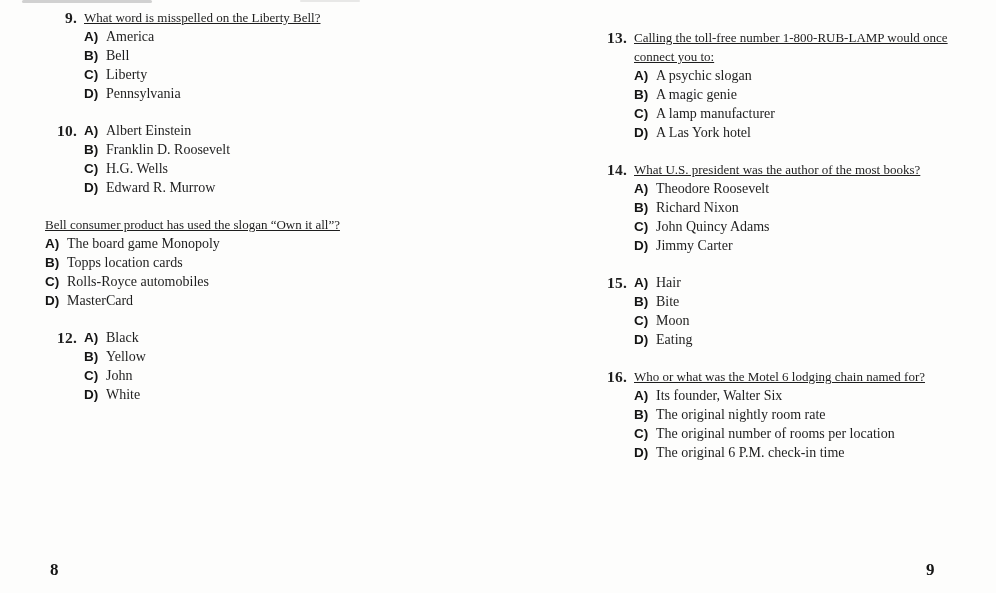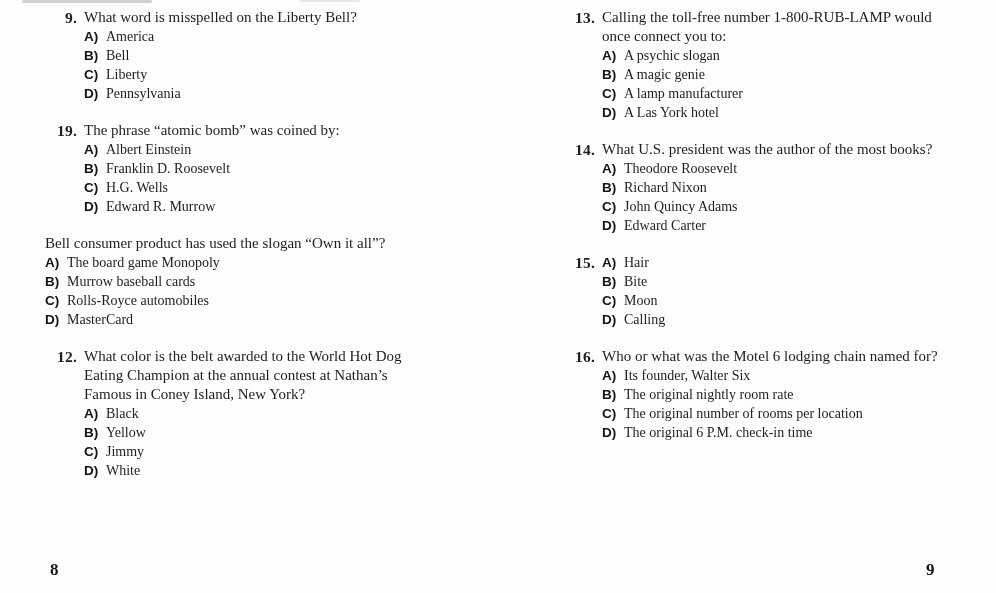--- a/index.html
+++ b/index.html
@@ -21,40 +21,41 @@
   .scan-artifact2 {
     position: absolute; left: 300px; top: 0;
     width: 60px; height: 2px;
     background: rgba(140,140,140,0.18);
     border-radius: 2px;
   }
   .col {
     position: absolute; top: 8px;
   }
   .col-left  { left: 45px;  width: 420px; }
-  .col-right { left: 560px; width: 400px; }
+  .col-right { left: 592px; width: 400px; margin-top: 20px; }
 
   .question { display: flex; margin-bottom: 18px; }
   .q-num {
     flex: 0 0 auto;
     text-align: right;
     font-weight: bold;
     font-size: 15.5px;
     line-height: 19px;
     padding-right: 7px;
     letter-spacing: 0.2px;
   }
   .col-left  .q-num { width: 39px; }
   .col-right .q-num { width: 42px; }
   .q-body { flex: 0 0 auto; }
   .col-left  .q-body { width: 348px; }
   .col-right .q-body { width: 352px; }
   .q-text {
-    font-size: 15px;
-    line-height: 19px;
+    font-size: 13px;
+    line-height: 19px;
+    text-decoration: underline;
   }
   .option { display: flex; }
   .opt-letter {
     flex: 0 0 auto;
     width: 22px;
     font-family: "Liberation Sans", sans-serif;
     font-weight: bold;
     font-size: 13.5px;
     line-height: 19px;
     color: #141414;
@@ -99,23 +100,22 @@
           <span class="opt-text">Liberty</span>
         </div>
         <div class="option">
           <span class="opt-letter">D)</span>
           <span class="opt-text">Pennsylvania</span>
         </div>
       </div>
     </div>
 
     <div class="question">
-      <div class="q-num">19.</div>
-      <div class="q-body">
-        <div class="q-text">The phrase “atomic bomb” was coined by:</div>
+      <div class="q-num">10.</div>
+      <div class="q-body">
         <div class="option">
           <span class="opt-letter">A)</span>
           <span class="opt-text">Albert Einstein</span>
         </div>
         <div class="option">
           <span class="opt-letter">B)</span>
           <span class="opt-text">Franklin D. Roosevelt</span>
         </div>
         <div class="option">
           <span class="opt-letter">C)</span>
@@ -130,48 +130,47 @@
 
     <div class="question">
       <div class="q-body">
         <div class="q-text">Bell consumer product has used the slogan “Own it all”?</div>
         <div class="option">
           <span class="opt-letter">A)</span>
           <span class="opt-text">The board game Monopoly</span>
         </div>
         <div class="option">
           <span class="opt-letter">B)</span>
-          <span class="opt-text">Murrow baseball cards</span>
+          <span class="opt-text">Topps location cards</span>
         </div>
         <div class="option">
           <span class="opt-letter">C)</span>
           <span class="opt-text">Rolls-Royce automobiles</span>
         </div>
         <div class="option">
           <span class="opt-letter">D)</span>
           <span class="opt-text">MasterCard</span>
         </div>
       </div>
     </div>
 
     <div class="question">
       <div class="q-num">12.</div>
       <div class="q-body">
-        <div class="q-text">What color is the belt awarded to the World Hot Dog Eating Champion at the annual contest at Nathan’s Famous in Coney Island, New York?</div>
         <div class="option">
           <span class="opt-letter">A)</span>
           <span class="opt-text">Black</span>
         </div>
         <div class="option">
           <span class="opt-letter">B)</span>
           <span class="opt-text">Yellow</span>
         </div>
         <div class="option">
           <span class="opt-letter">C)</span>
-          <span class="opt-text">Jimmy</span>
+          <span class="opt-text">John</span>
         </div>
         <div class="option">
           <span class="opt-letter">D)</span>
           <span class="opt-text">White</span>
         </div>
       </div>
     </div>
 
   </div>
 
@@ -211,21 +210,21 @@
         <div class="option">
           <span class="opt-letter">B)</span>
           <span class="opt-text">Richard Nixon</span>
         </div>
         <div class="option">
           <span class="opt-letter">C)</span>
           <span class="opt-text">John Quincy Adams</span>
         </div>
         <div class="option">
           <span class="opt-letter">D)</span>
-          <span class="opt-text">Edward Carter</span>
+          <span class="opt-text">Jimmy Carter</span>
         </div>
       </div>
     </div>
 
     <div class="question">
       <div class="q-num">15.</div>
       <div class="q-body">
         <div class="option">
           <span class="opt-letter">A)</span>
           <span class="opt-text">Hair</span>
@@ -233,21 +232,21 @@
         <div class="option">
           <span class="opt-letter">B)</span>
           <span class="opt-text">Bite</span>
         </div>
         <div class="option">
           <span class="opt-letter">C)</span>
           <span class="opt-text">Moon</span>
         </div>
         <div class="option">
           <span class="opt-letter">D)</span>
-          <span class="opt-text">Calling</span>
+          <span class="opt-text">Eating</span>
         </div>
       </div>
     </div>
 
     <div class="question">
       <div class="q-num">16.</div>
       <div class="q-body">
         <div class="q-text">Who or what was the Motel 6 lodging chain named for?</div>
         <div class="option">
           <span class="opt-letter">A)</span>

